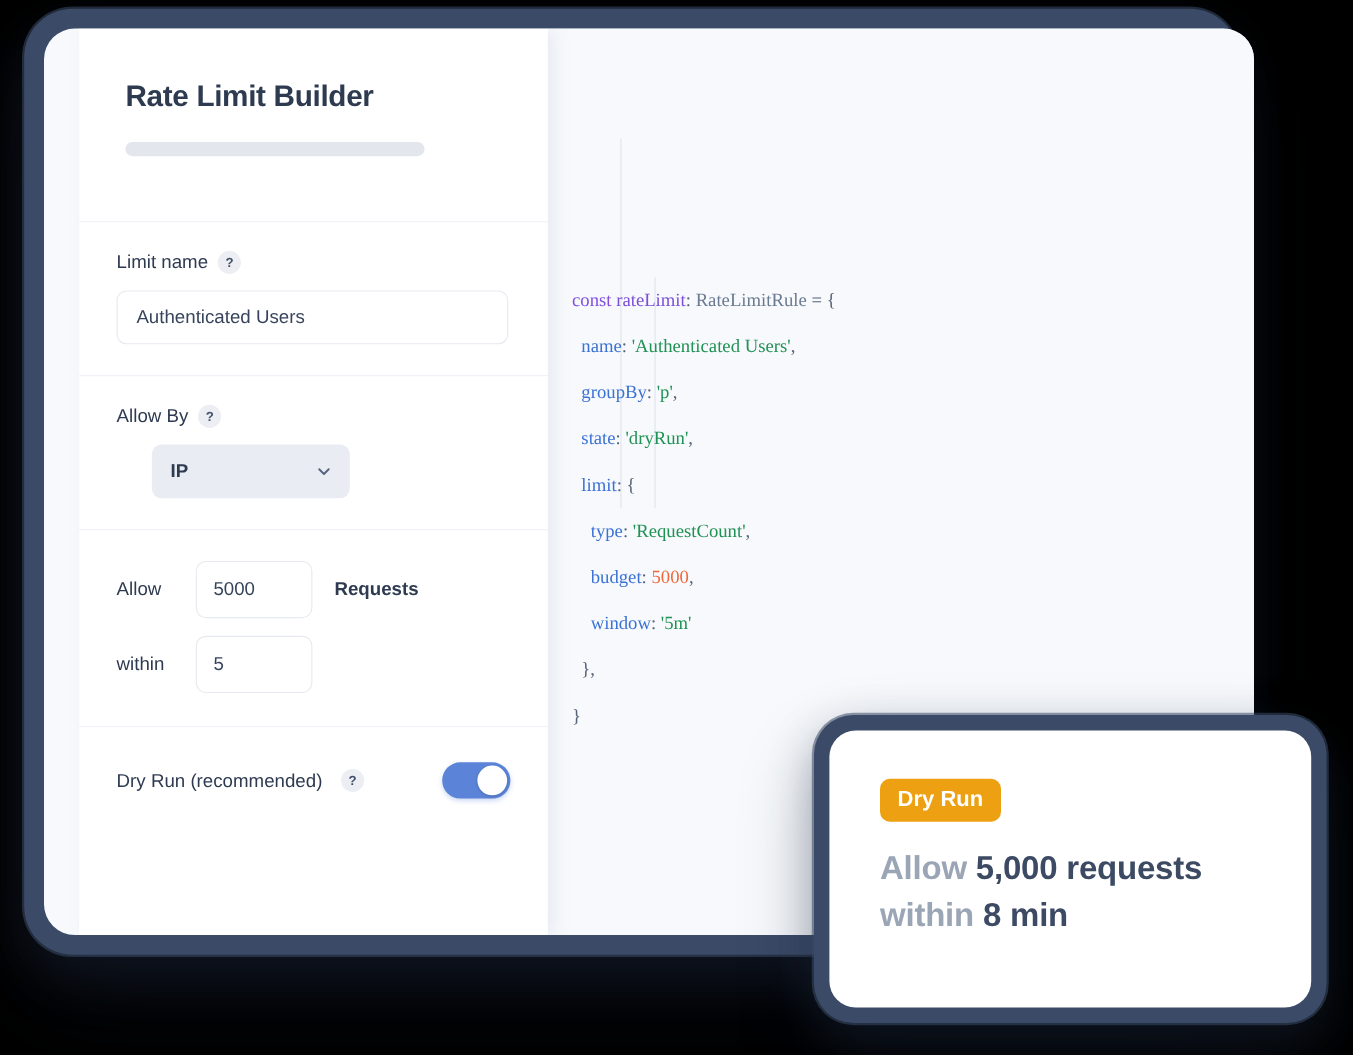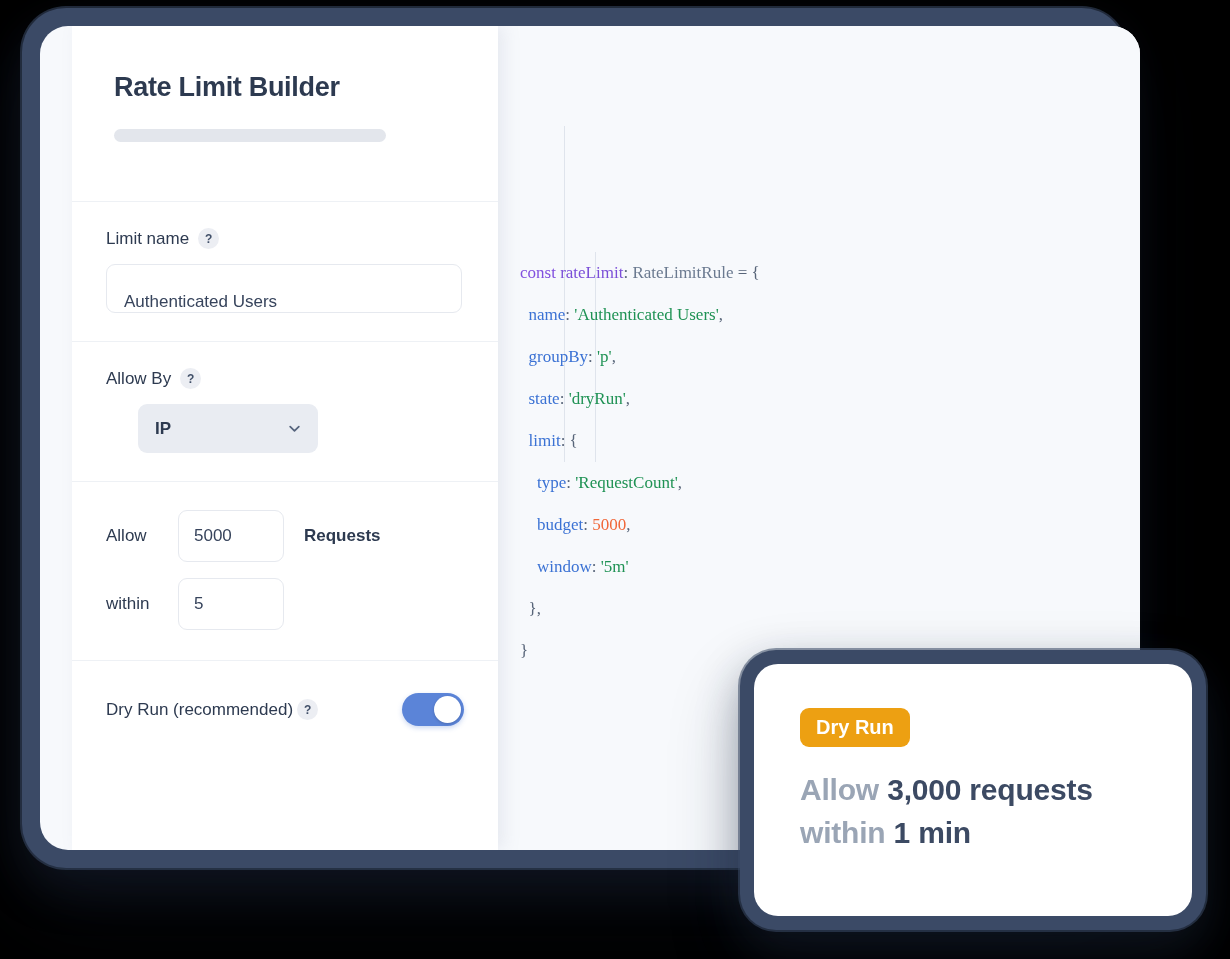--- a/index.html
+++ b/index.html
@@ -107,21 +107,21 @@
   #section-rate       { padding-top: 28px; padding-bottom: 30px; }
   #section-dry-run    { padding-top: 32px; padding-bottom: 32px; border-bottom: none; flex: 1; }
 
   .text-input {
     margin-top: 15px;
     height: 49px;
     border: 1px solid #e6e9ef;
     border-radius: 9px;
     background: #ffffff;
     display: flex;
-    align-items: flex-end;
+    align-items: center;
     padding: 0 17px;
     box-sizing: border-box;
     font-size: 17px;
     color: #37445c;
   }
   #limit-name-input { width: 356px; }
 
   .select-box {
     margin-top: 15px;
     height: 49px;
@@ -178,21 +178,21 @@
   #requests-word {
     font-size: 17px;
     font-weight: bold;
     color: #2d3a50;
     margin-left: 6px;
   }
 
   #dry-run-row {
     display: flex;
     align-items: center;
-    gap: 4px;
+    gap: 17px;
   }
   #dry-run-label {
     font-size: 17px;
     color: #2d3a50;
   }
   #dry-run-toggle {
     margin-left: auto;
     width: 62px;
     height: 33px;
     border-radius: 17px;
@@ -365,17 +365,17 @@
       </div>
     </div>
 
   </div>
 </div>
 
 <div id="summary-card-frame">
   <div id="summary-card">
     <div id="dry-run-badge">Dry Run</div>
     <div id="summary-text">
-      <span>Allow </span><span class="strong">3,000 requests</span><br>
-      <span>within </span><span class="strong">1 min</span>
+      <span>Allow </span><span class="strong">5,000 requests</span><br>
+      <span>within </span><span class="strong">8 min</span>
     </div>
   </div>
 </div>
 
 </body></html>

